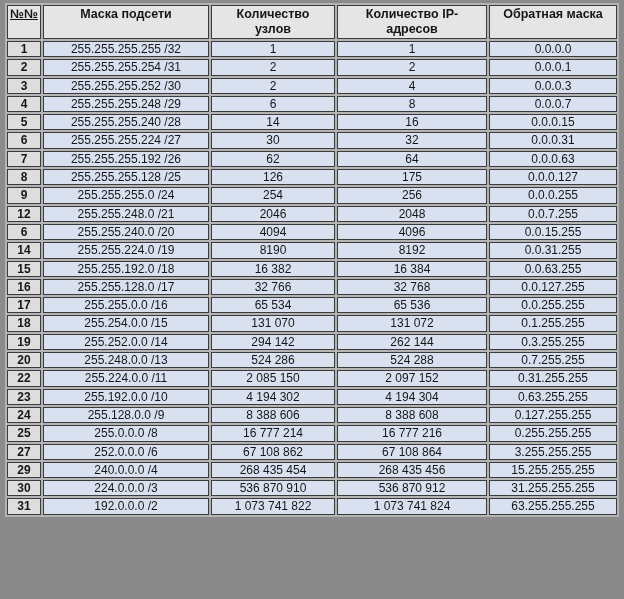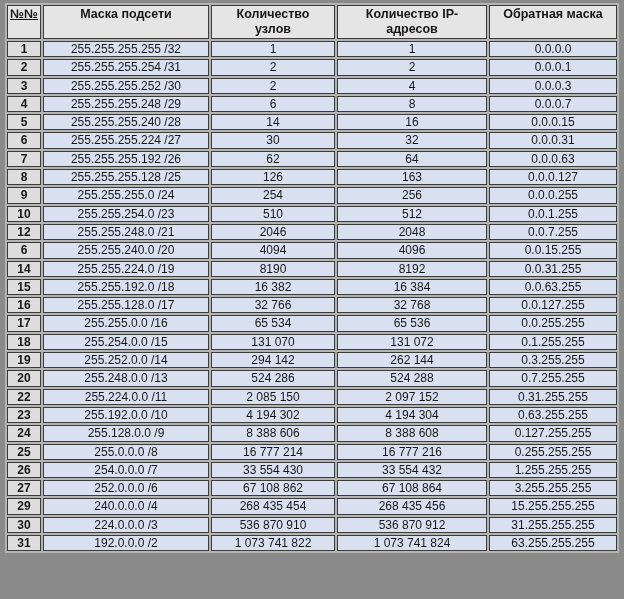--- a/index.html
+++ b/index.html
@@ -135,38 +135,31 @@
           <td class="num">7</td>
           <td class="val">255.255.255.192 /26</td>
           <td class="val">62</td>
           <td class="val">64</td>
           <td class="val">0.0.0.63</td>
         </tr>
         <tr>
           <td class="num">8</td>
           <td class="val">255.255.255.128 /25</td>
           <td class="val">126</td>
-          <td class="val">163</td>
+          <td class="val">175</td>
           <td class="val">0.0.0.127</td>
         </tr>
         <tr>
           <td class="num">9</td>
           <td class="val">255.255.255.0 /24</td>
           <td class="val">254</td>
           <td class="val">256</td>
           <td class="val">0.0.0.255</td>
         </tr>
         <tr>
-          <td class="num">10</td>
-          <td class="val">255.255.254.0 /23</td>
-          <td class="val">510</td>
-          <td class="val">512</td>
-          <td class="val">0.0.1.255</td>
-        </tr>
-        <tr>
           <td class="num">12</td>
           <td class="val">255.255.248.0 /21</td>
           <td class="val">2046</td>
           <td class="val">2048</td>
           <td class="val">0.0.7.255</td>
         </tr>
         <tr>
           <td class="num">6</td>
           <td class="val">255.255.240.0 /20</td>
           <td class="val">4094</td>
@@ -244,27 +237,20 @@
           <td class="val">0.127.255.255</td>
         </tr>
         <tr>
           <td class="num">25</td>
           <td class="val">255.0.0.0 /8</td>
           <td class="val">16 777 214</td>
           <td class="val">16 777 216</td>
           <td class="val">0.255.255.255</td>
         </tr>
         <tr>
-          <td class="num">26</td>
-          <td class="val">254.0.0.0 /7</td>
-          <td class="val">33 554 430</td>
-          <td class="val">33 554 432</td>
-          <td class="val">1.255.255.255</td>
-        </tr>
-        <tr>
           <td class="num">27</td>
           <td class="val">252.0.0.0 /6</td>
           <td class="val">67 108 862</td>
           <td class="val">67 108 864</td>
           <td class="val">3.255.255.255</td>
         </tr>
         <tr>
           <td class="num">29</td>
           <td class="val">240.0.0.0 /4</td>
           <td class="val">268 435 454</td>

